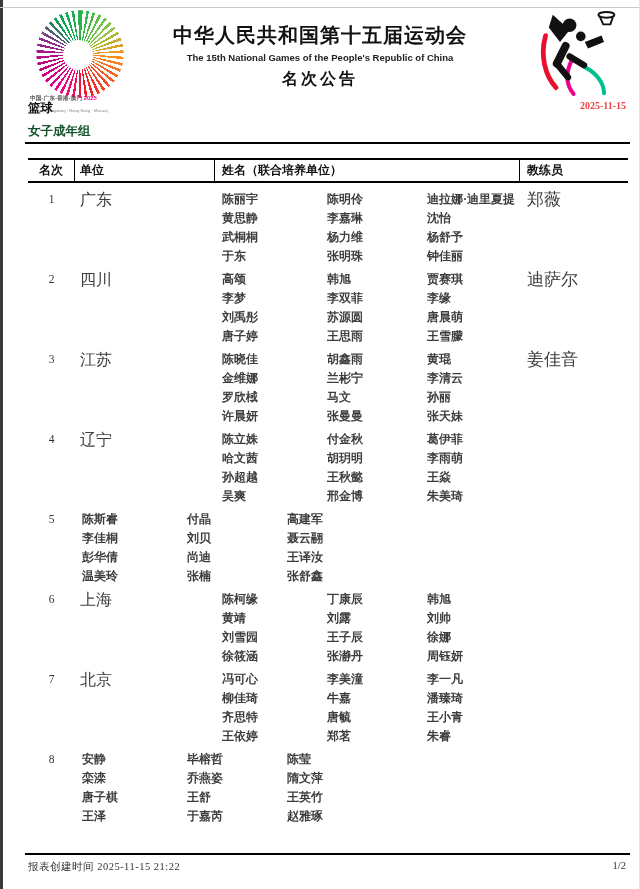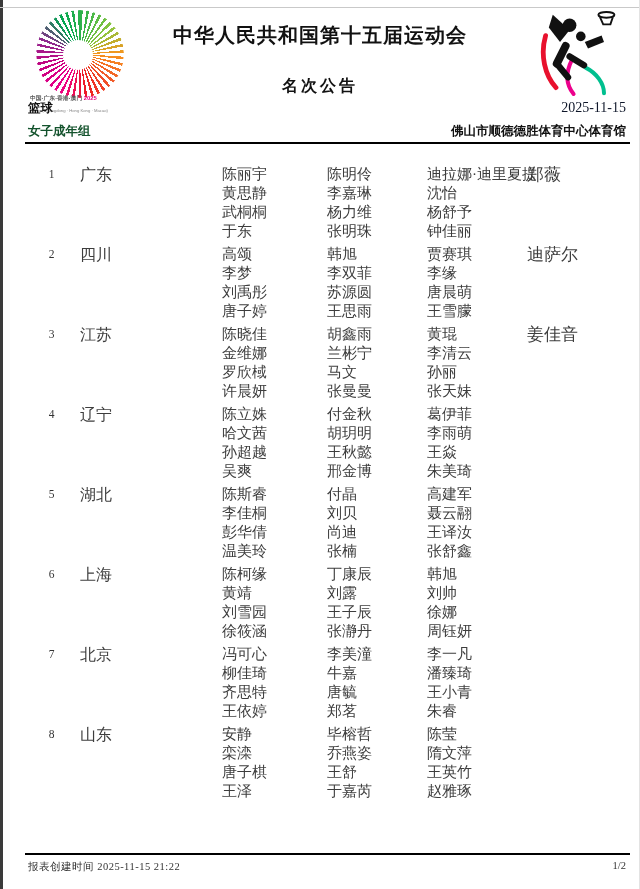--- a/index.html
+++ b/index.html
@@ -29,24 +29,24 @@
   .logo-cap { margin-top:2px; font-size:10px; transform:scale(0.58); transform-origin:left top;
     white-space:nowrap; color:#555; font-weight:bold; font-family:"Liberation Sans",sans-serif; }
   .logo-cap .yr { color:#e6007e; }
   .logo-cap-en { font-size:10px; transform:scale(0.42); transform-origin:left top;
     white-space:nowrap; color:#888; font-family:"Liberation Sans",sans-serif; }
 
   .title-block { position:absolute; left:120px; top:22px; width:400px; text-align:center; }
   .title-cn { font-size:20px; font-weight:bold; color:#111; letter-spacing:1px; }
   .title-en { font-size:9.5px; font-weight:bold; color:#222; margin-top:3px;
     font-family:"Liberation Sans",sans-serif; }
-  .subtitle { font-size:16px; font-weight:bold; color:#111; margin-top:27px; letter-spacing:3px; }
+  .subtitle { font-size:16px; font-weight:bold; color:#111; margin-top:6px; letter-spacing:3px; }
 
   .pictogram { position:absolute; right:20px; top:10px; width:80px; height:88px; }
-  .date  { position:absolute; right:14px; top:100px; font-size:14px; font-weight:normal; color:#0f172a; }
+  .date  { position:absolute; right:14px; top:100px; font-size:10px; font-weight:bold; color:#ef4444; }
   .sport { position:absolute; left:28px;  top:100px; font-size:12.5px; font-weight:bold; color:#111; }
   .group { position:absolute; left:28px;  top:123px; font-size:12.5px; font-weight:bold; color:#14532d; }
   .venue { position:absolute; right:14px; top:123px; font-size:12.5px; font-weight:bold; color:#111; }
   .rule  { position:absolute; left:25px; right:10px; top:142px; height:2px; background:#000; }
 
   
   .tbl { position:absolute; left:28px; top:158px; width:600px; }
   .t-head { display:grid; grid-template-columns:47px 140px 305px 1fr;
     border-top:2px solid #000; border-bottom:2px solid #000; height:25px; align-items:center;
     font-weight:bold; font-size:12px; color:#111; }
@@ -55,21 +55,21 @@
   .th-unit { padding-left:5px; border-right:1px solid #000; }
   .th-names{ padding-left:7px; border-right:1px solid #000; }
   .th-coach{ padding-left:7px; }
 
   .t-body { padding-top:4px; }
   .t-row { display:grid; grid-template-columns:47px 140px 305px 1fr;
     height:80px; padding-top:3px; }
   .c-rank { text-align:center; font-size:11.5px; color:#333; line-height:19px; }
   .c-unit { padding-left:5px; font-size:16px; color:#3d3d3d; line-height:19px; }
   .c-names{ display:grid; grid-template-columns:105px 100px 1fr; grid-auto-rows:19px;
-    padding-left:7px; font-size:15px; color:#3d3d3d; }
+    padding-left:7px; font-size:12px; color:#3d3d3d;font-weight:bold; }
   .c-names span { line-height:19px; white-space:nowrap; }
   .c-coach{ padding-left:7px; font-size:17px; color:#3d3d3d; line-height:19px; }
 
   
   .rule2 { position:absolute; left:25px; right:10px; top:853px; height:2px; background:#000; }
   .created { position:absolute; left:28px; top:860px; font-size:10.5px; color:#333;
     letter-spacing:0.5px;text-align:center; }
   .page-num { position:absolute; right:14px; top:860px; font-size:10.5px; color:#333; }
 </style>
 </head>
@@ -88,20 +88,21 @@
     </div>
     <div class="logo-cap">
       <span>中国·广东·香港·澳门</span>
       <span class="yr">2025</span>
     </div>
     <div class="logo-cap-en">China (Guangdong · Hong Kong · Macao)</div>
   </div>
 
   <div class="title-block">
     <div class="title-cn">中华人民共和国第十五届运动会</div>
+    <div class="title-en">The 15th National Games of the People's Republic of China</div>
     <div class="subtitle">名次公告</div>
   </div>
 
   <div class="pictogram">
     <svg viewBox="0 0 100 110" width="80" height="88" aria-hidden="true">
 
       <path d="M7,32 C0,56 6,82 20,97" stroke="#e8112d" stroke-width="6" fill="none" stroke-linecap="round"></path>
       <path d="M40,62 C31,80 33,94 42,105" stroke="#ec008c" stroke-width="5" fill="none" stroke-linecap="round"></path>
       <path d="M57,72 C71,79 80,92 80,104" stroke="#00bf8f" stroke-width="5" fill="none" stroke-linecap="round"></path>
 
@@ -120,25 +121,30 @@
         <path d="M32,45 L21,67" stroke-width="10"></path>
         <path d="M21,67 L35,84" stroke-width="8"></path>
         <path d="M37,58 L55,69" stroke-width="8"></path>
       </g>
     </svg>
   </div>
 
   <div class="date">2025-11-15</div>
   <div class="sport">篮球</div>
   <div class="group">女子成年组</div>
-  <div class="venue">佛山市顺德德胜体育中心体育馆</div>
   <div class="rule"></div>
 </div>
 
 <div class="tbl">
+  <div class="t-head">
+    <div class="th-rank">名次</div>
+    <div class="th-unit">单位</div>
+    <div class="th-names">姓名（联合培养单位）</div>
+    <div class="th-coach">教练员</div>
+  </div>
   <div class="t-body">
       <div class="t-row">
         <div class="c-rank">1</div>
         <div class="c-unit">广东</div>
         <div class="c-names">
           <span>陈丽宇</span>
           <span>陈明伶</span>
           <span>迪拉娜·迪里夏提</span>
           <span>黄思静</span>
           <span>李嘉琳</span>
@@ -204,21 +210,20 @@
           <span>王秋懿</span>
           <span>王焱</span>
           <span>吴爽</span>
           <span>邢金博</span>
           <span>朱美琦</span>
         </div>
         <div class="c-coach"></div>
       </div>
       <div class="t-row">
         <div class="c-rank">5</div>
-        <div class="c-unit">湖北</div>
         <div class="c-names">
           <span>陈斯睿</span>
           <span>付晶</span>
           <span>高建军</span>
           <span>李佳桐</span>
           <span>刘贝</span>
           <span>聂云翮</span>
           <span>彭华倩</span>
           <span>尚迪</span>
           <span>王译汝</span>
@@ -261,21 +266,20 @@
           <span>唐毓</span>
           <span>王小青</span>
           <span>王依婷</span>
           <span>郑茗</span>
           <span>朱睿</span>
         </div>
         <div class="c-coach"></div>
       </div>
       <div class="t-row">
         <div class="c-rank">8</div>
-        <div class="c-unit">山东</div>
         <div class="c-names">
           <span>安静</span>
           <span>毕榕哲</span>
           <span>陈莹</span>
           <span>栾滦</span>
           <span>乔燕姿</span>
           <span>隋文萍</span>
           <span>唐子棋</span>
           <span>王舒</span>
           <span>王英竹</span>

